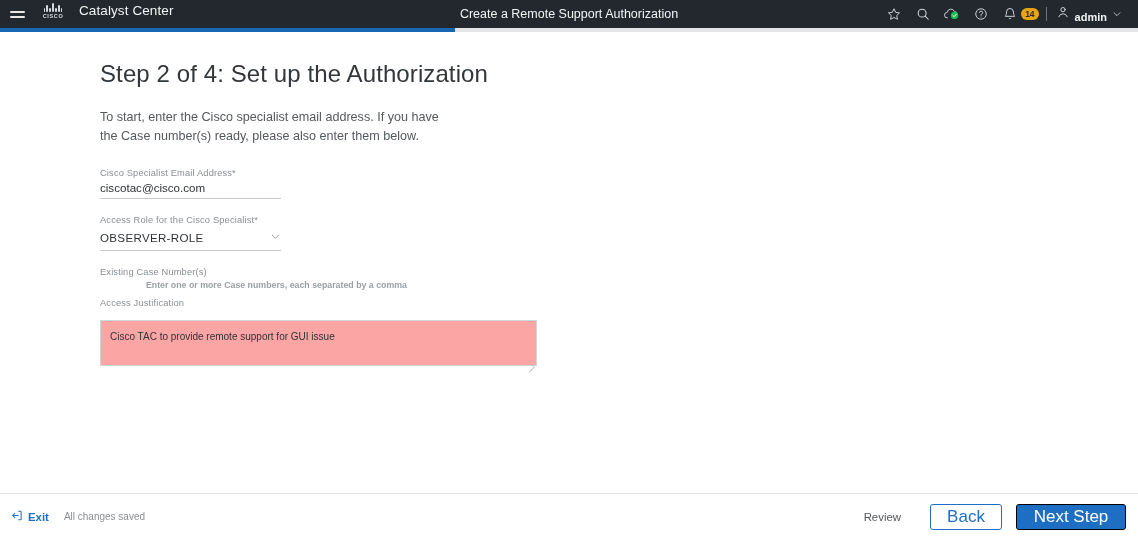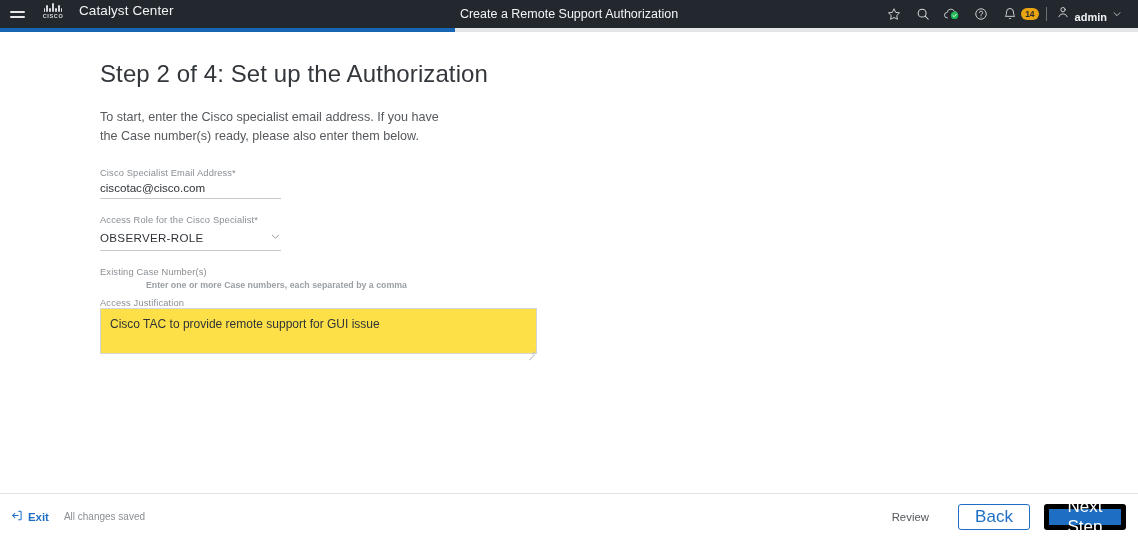--- a/index.html
+++ b/index.html
@@ -81,22 +81,22 @@
     justify-content: space-between; padding: 3px 0 4px 0; cursor: pointer;
   }
   .select-value { font-size: 11.6px; color: #2f3337; letter-spacing: .3px; }
   .field-gap { height: 16px; }
   .case-input { width: 307px; }
   .hint {
     font-size: 8.8px; color: #9ba0a4; margin-top: 3px; text-align: right; width: 307px; font-weight: bold;
   }
   .justif-label { margin-top: 8px; }
   .textarea {
-    margin-top: 0; width: 437px; height: 46px; border: 1px solid #d3d6d9; background: #fde047;
-    font-size: 12px; color: #2f3337; padding: 8px 9px; outline: none; resize: none;
+    margin-top: 12px; width: 437px; height: 46px; border: 1px solid #d3d6d9; background: #fca5a5;
+    font-size: 10px; color: #2f3337; padding: 8px 9px; outline: none; resize: none;
     font-family: "Liberation Sans", sans-serif; line-height: 15px; position: relative;
   }
   .ta-wrap { position: relative; width: 437px; }
   .ta-handle {
     position: absolute; right: 2px; bottom: 2px; width: 8px; height: 8px; pointer-events: none;
   }
   .ta-handle:before, .ta-handle:after {
     content: ""; position: absolute; background: #b9bdc1; height: 1px; transform-origin: right;
   }
   .ta-handle:before { width: 8px; right: 0; bottom: 1px; transform: rotate(-45deg); }
@@ -114,21 +114,21 @@
   .review-link { color: #55595d; font-size: 11.4px; cursor: pointer; padding-right: 15px; }
   .btn {
     font-size: 17px; border-radius: 3px; cursor: pointer; height: 26px;
     display: flex; align-items: center; justify-content: center;
     font-family: "Liberation Sans", sans-serif;
   }
   .btn-secondary {
     width: 72px; background: #fff; border: 1px solid #1e6fc4; color: #1e6fc4;
   }
   .btn-primary {
-    width: 82px; background: #1e6fc4; border: 5px solid #000000; color: #fff;
+    width: 110px; background: #1e6fc4; border: 1px solid #000000; color: #fff;
   }
 </style>
 </head>
 <body>
 
 <div class="app">
 
   <div class="header">
     <div class="hdr-left">
       <div class="hamburger">

